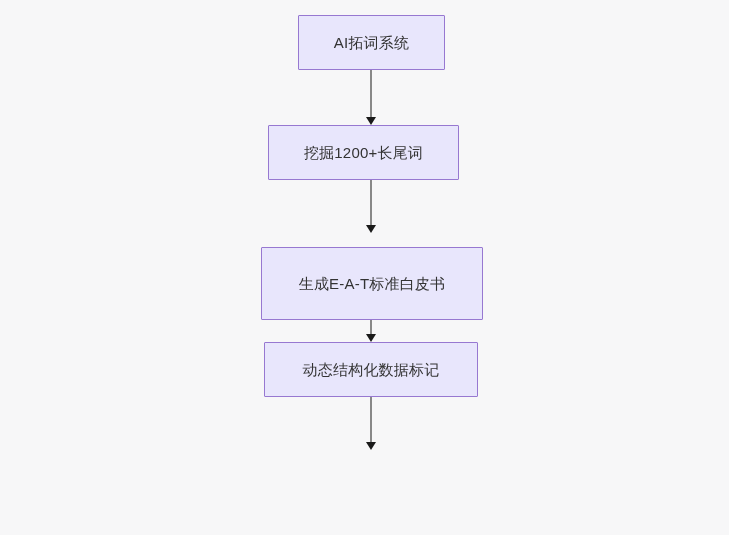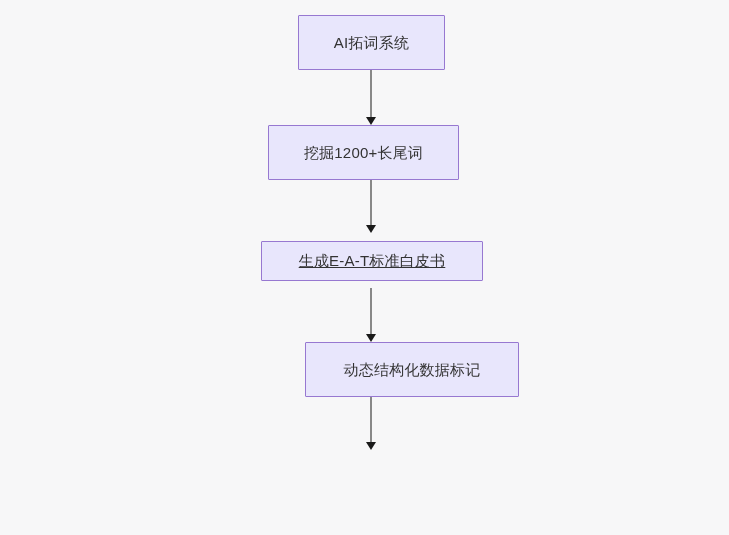--- a/index.html
+++ b/index.html
@@ -78,18 +78,18 @@
 
   <div class="edge" style="left:371px; top:397px;">
     <div class="edge-line" style="height:45px;"></div>
     <div class="edge-arrow" style="top:45px;"></div>
   </div>
 
   <div class="node" style="left:298px; top:15px; width:147px; height:55px;">AI拓词系统</div>
 
   <div class="node" style="left:260px; top:125px; width:191px; height:55px;margin-left:8px;">挖掘1200+长尾词</div>
 
-  <div class="node" style="left:261px; top:241px; width:222px; height:40px;text-decoration:underline;">生成E-A-T标准白皮书</div>
+  <div class="node" style="left:261px; top:247px; width:222px; height:73px;">生成E-A-T标准白皮书</div>
 
-  <div class="node" style="left:264px; top:342px; width:214px; height:55px;margin-left:41px;">动态结构化数据标记</div>
+  <div class="node" style="left:264px; top:342px; width:214px; height:55px;">动态结构化数据标记</div>
 
 
 </div>
 
 </body></html>

